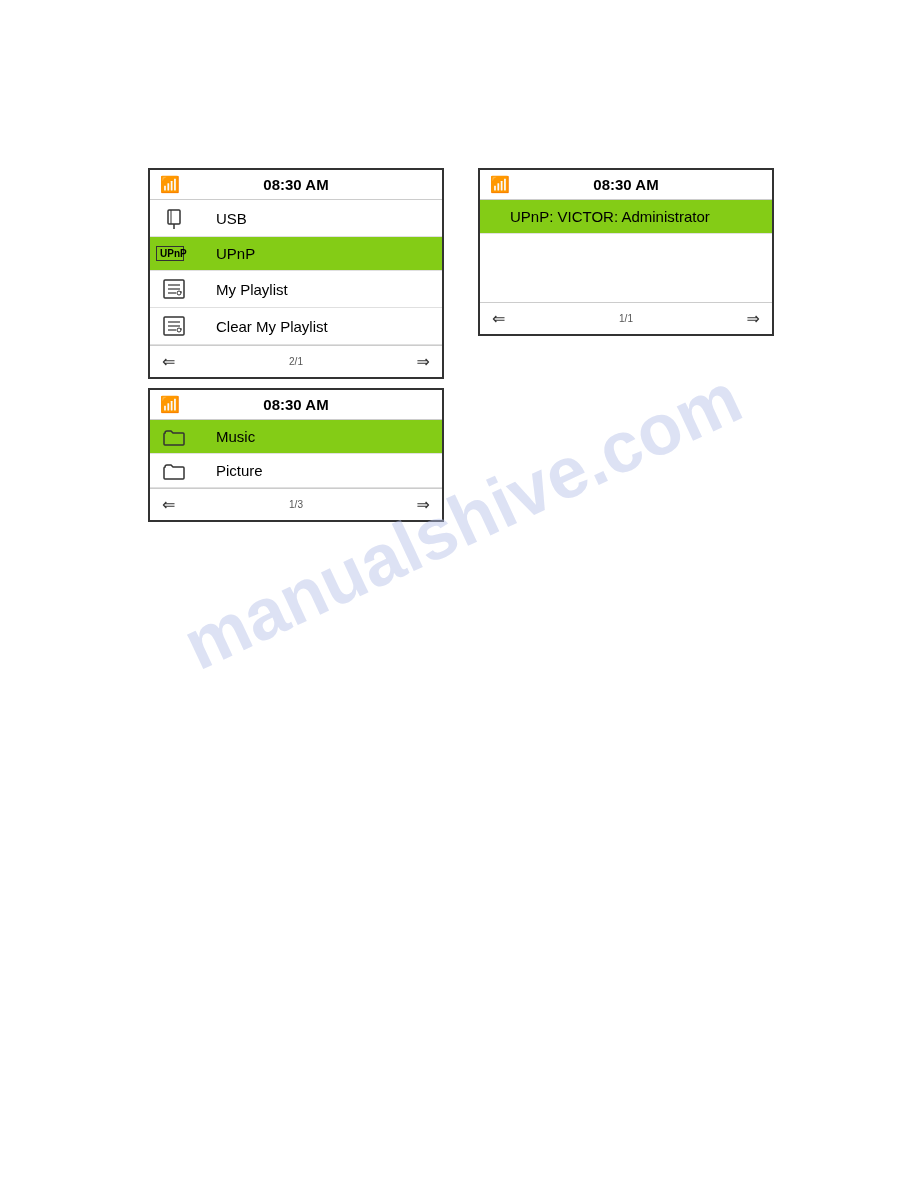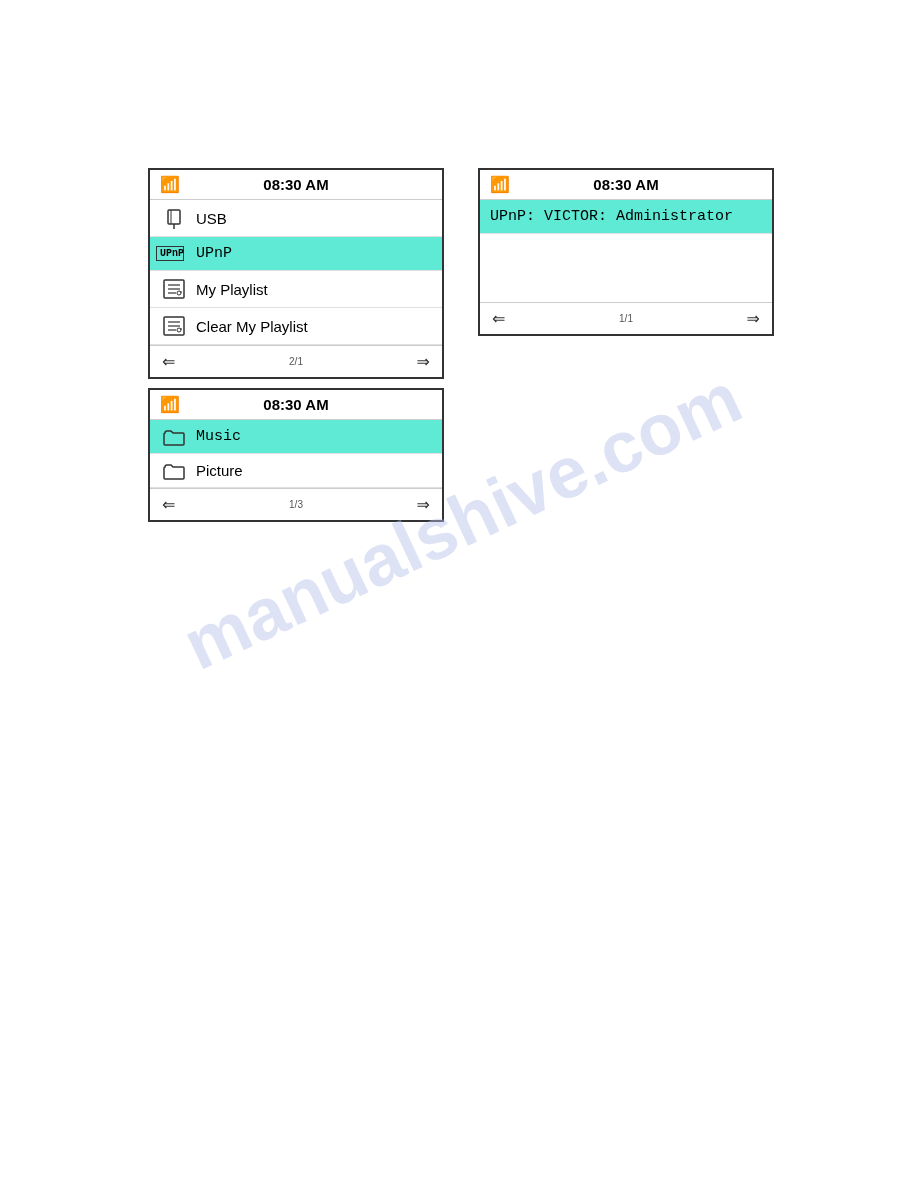--- a/index.html
+++ b/index.html
@@ -56,35 +56,35 @@
 
     
     .menu-row {
       display: flex;
       align-items: center;
       padding: 7px 10px;
       border-bottom: 1px solid #e0e0e0;
       min-height: 34px;
     }
     .menu-row.selected {
-      background: #5eead4;
-      font-family: Liberation Mono, monospace;
+      background: #84cc16;
     }
     .menu-row .row-icon {
       width: 28px;
       min-width: 28px;
       display: flex;
       align-items: center;
       justify-content: center;
       margin-right: 8px;
       font-size: 13px;
     }
     .menu-row .row-label {
       font-size: 15px;
       flex: 1;
+      margin-left: 20px;
     }
 
     
     .nav-row {
       display: flex;
       align-items: center;
       justify-content: space-between;
       padding: 6px 12px;
       border-top: 1px solid #ccc;
     }

